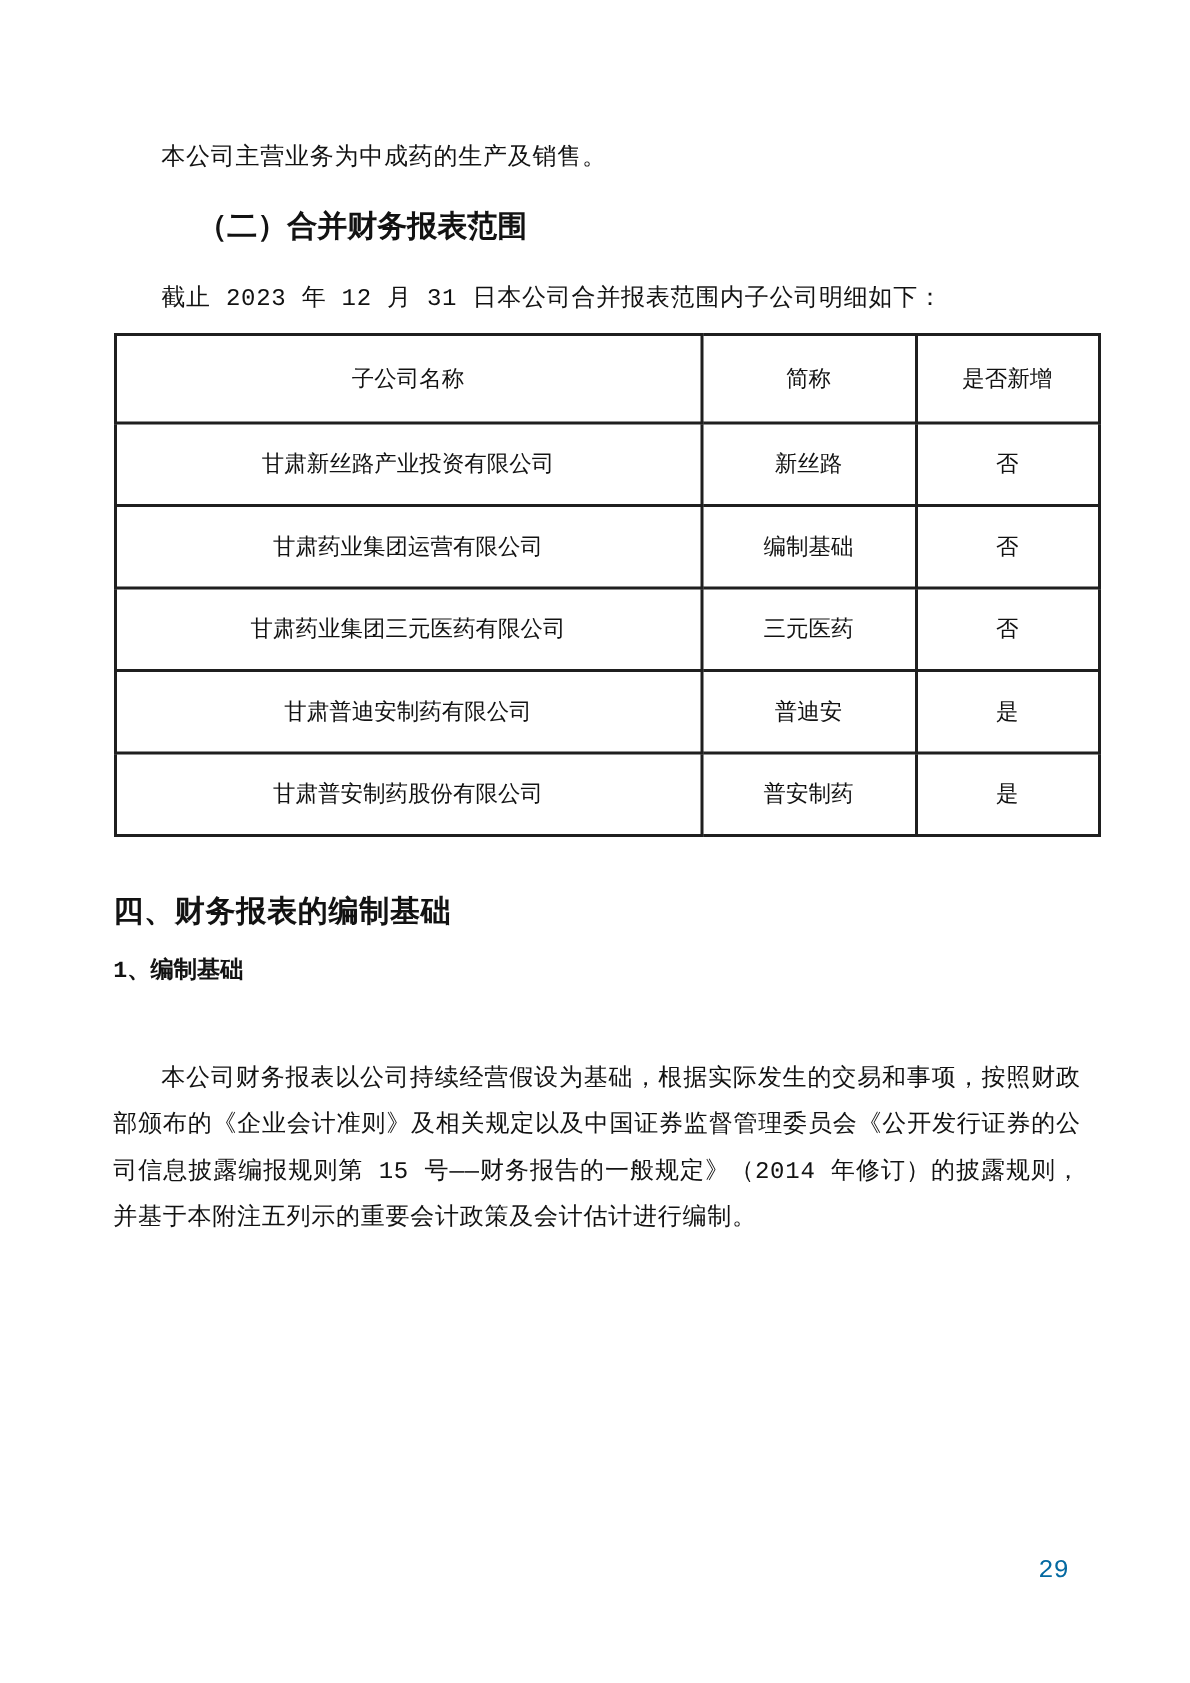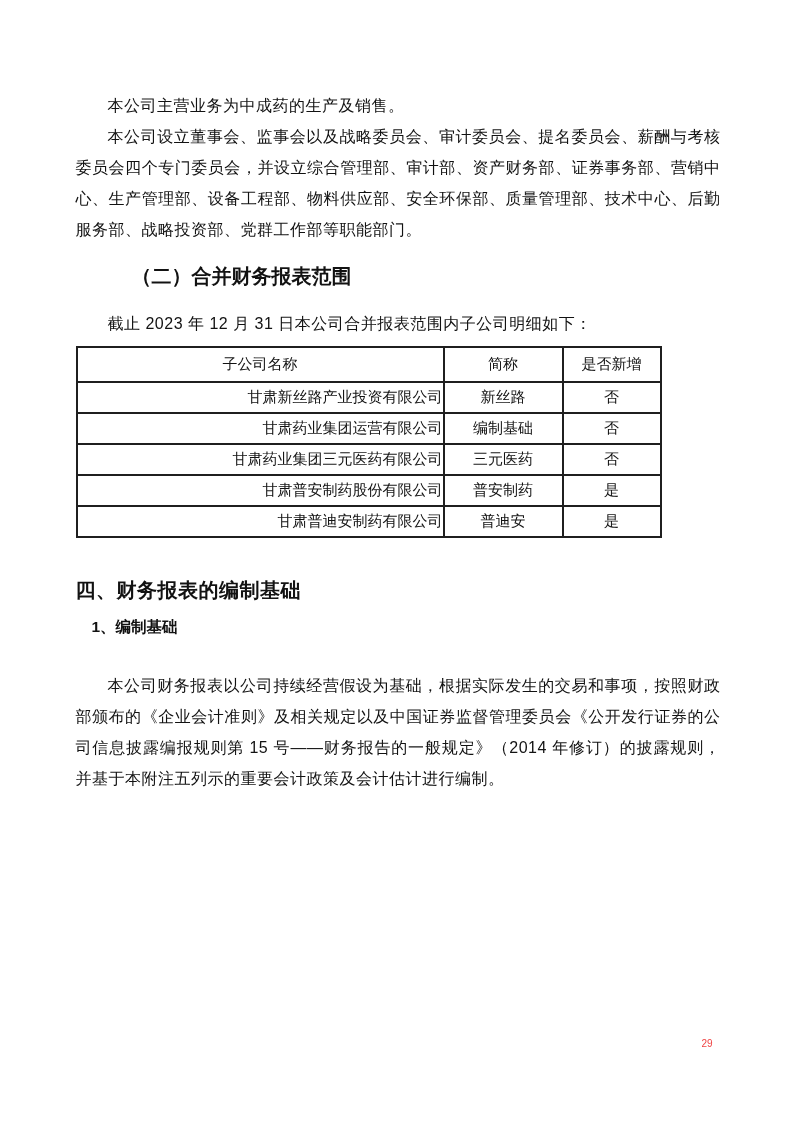--- a/index.html
+++ b/index.html
@@ -3,21 +3,21 @@
 <meta charset="utf-8">
 <style>
   html, body { margin: 0; padding: 0; background: #ffffff; }
   .page {
     position: relative;
     width: 778px;
     height: 1122px;
     margin: 0 auto;
     background: #ffffff;
     color: #121212;
-    font-family: Liberation Sans, sans-serif;
+    font-family: Liberation Mono, monospace;
     overflow: hidden;
   }
   .content { padding: 90px 65px 0 68px; }
   p.body {
     margin: 0;
     font-size: 16px;
     line-height: 31px;
     text-align: justify;
     text-indent: 2em;
     letter-spacing: 0.5px;
@@ -32,64 +32,63 @@
   table.subs {
     border-collapse: collapse;
     width: 582px;
     margin-top: 7px;
     table-layout: fixed;
   }
   table.subs th, table.subs td {
     border: 2px solid #1f1f1f;
     font-weight: normal;
     font-size: 15px;
-    padding: 0;
+    padding: 12px;
     overflow: hidden;
     white-space: nowrap;
   }
   table.subs th { height: 33px; text-align: center; }
   table.subs td { height: 29px; }
   table.subs .w1 { width: 365px; }
   table.subs .w2 { width: 117px; }
   table.subs .w3 { width: 96px; }
-  td.cell-name { text-align: right; padding-left: 8px; }
+  td.cell-name { text-align: center; padding-left: 8px; }
   td.cell-center { text-align: center; }
   .h1-sec {
     margin: 39px 0 0 0;
     font-size: 20px;
     font-weight: bold;
     line-height: 26px;
     letter-spacing: 0.5px;
   }
   .h3-sub {
-    margin: 13px 0 0 16px;
+    margin: 13px 0 0 0;
     font-size: 15.5px;
     font-weight: bold;
     line-height: 22px;
   }
-  p.last { margin-top: 32px; }
+  p.last { margin-top: 46px; }
   .page-number {
     position: absolute;
     top: 1038px;
     right: 73px;
-    font-size: 10px;
-    color: #ef4444;
+    font-size: 17px;
+    color: #0369a1;
   }
 </style>
 </head>
 <body>
 
 <div class="page">
   <div class="content">
 
     <p class="body">本公司主营业务为中成药的生产及销售。</p>
 
 
 
-    <p class="body">本公司设立董事会、监事会以及战略委员会、审计委员会、提名委员会、薪酬与考核委员会四个专门委员会，并设立综合管理部、审计部、资产财务部、证券事务部、营销中心、生产管理部、设备工程部、物料供应部、安全环保部、质量管理部、技术中心、后勤服务部、战略投资部、党群工作部等职能部门。</p>
 
     <p class="h2-sub">（二）合并财务报表范围</p>
 
     <p class="body">截止 2023 年 12 月 31 日本公司合并报表范围内子公司明细如下：</p>
 
     <table class="subs">
       <thead>
         <tr>
           <th class="w1">子公司名称</th>
           <th class="w2">简称</th>
@@ -106,27 +105,27 @@
           <td class="cell-name">甘肃药业集团运营有限公司</td>
           <td class="cell-center">编制基础</td>
           <td class="cell-center">否</td>
         </tr>
         <tr>
           <td class="cell-name">甘肃药业集团三元医药有限公司</td>
           <td class="cell-center">三元医药</td>
           <td class="cell-center">否</td>
         </tr>
         <tr>
-          <td class="cell-name">甘肃普安制药股份有限公司</td>
-          <td class="cell-center">普安制药</td>
+          <td class="cell-name">甘肃普迪安制药有限公司</td>
+          <td class="cell-center">普迪安</td>
           <td class="cell-center">是</td>
         </tr>
         <tr>
-          <td class="cell-name">甘肃普迪安制药有限公司</td>
-          <td class="cell-center">普迪安</td>
+          <td class="cell-name">甘肃普安制药股份有限公司</td>
+          <td class="cell-center">普安制药</td>
           <td class="cell-center">是</td>
         </tr>
       </tbody>
     </table>
 
     <p class="h1-sec">四、财务报表的编制基础</p>
 
     <p class="h3-sub">1、编制基础</p>
 
     <p class="body last">本公司财务报表以公司持续经营假设为基础，根据实际发生的交易和事项，按照财政部颁布的《企业会计准则》及相关规定以及中国证券监督管理委员会《公开发行证券的公司信息披露编报规则第 15 号——财务报告的一般规定》（2014 年修订）的披露规则，并基于本附注五列示的重要会计政策及会计估计进行编制。</p>

